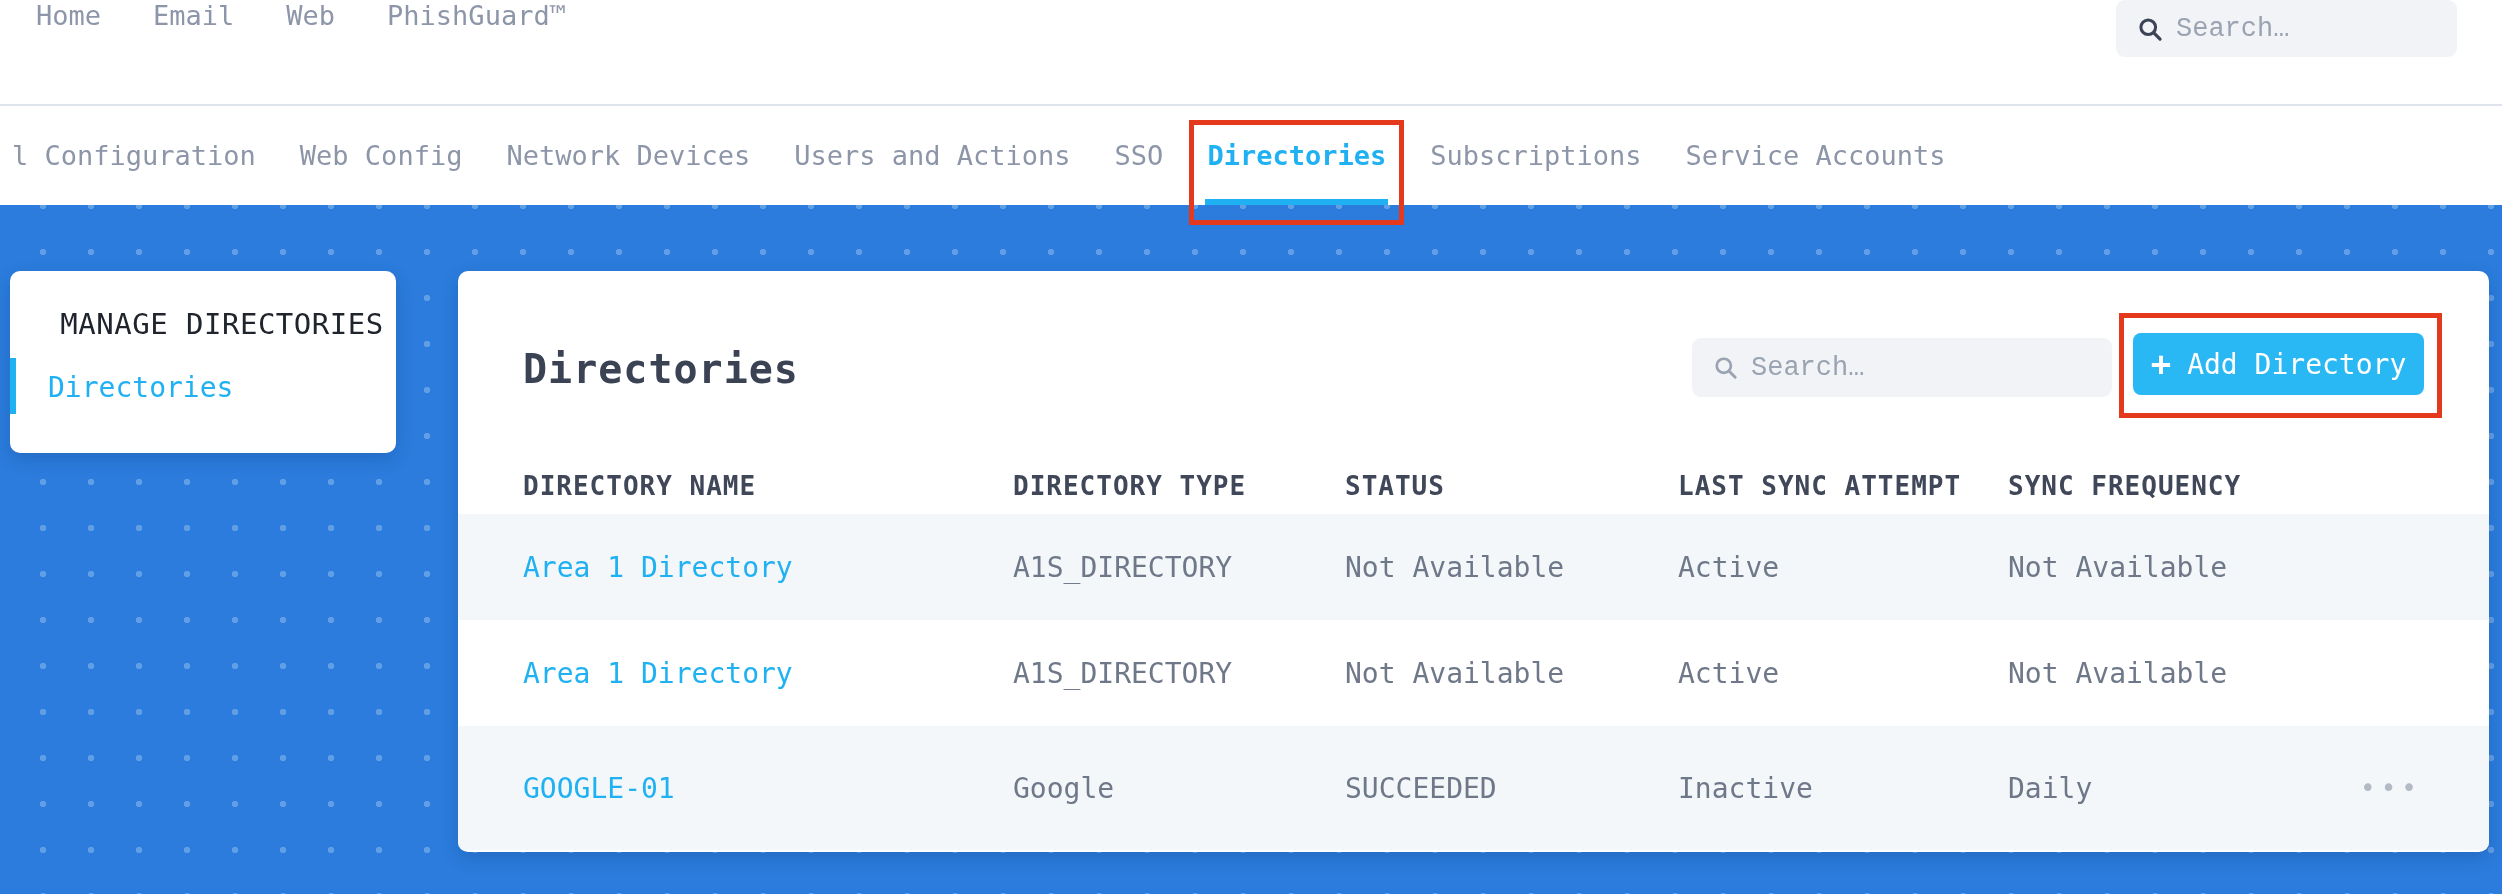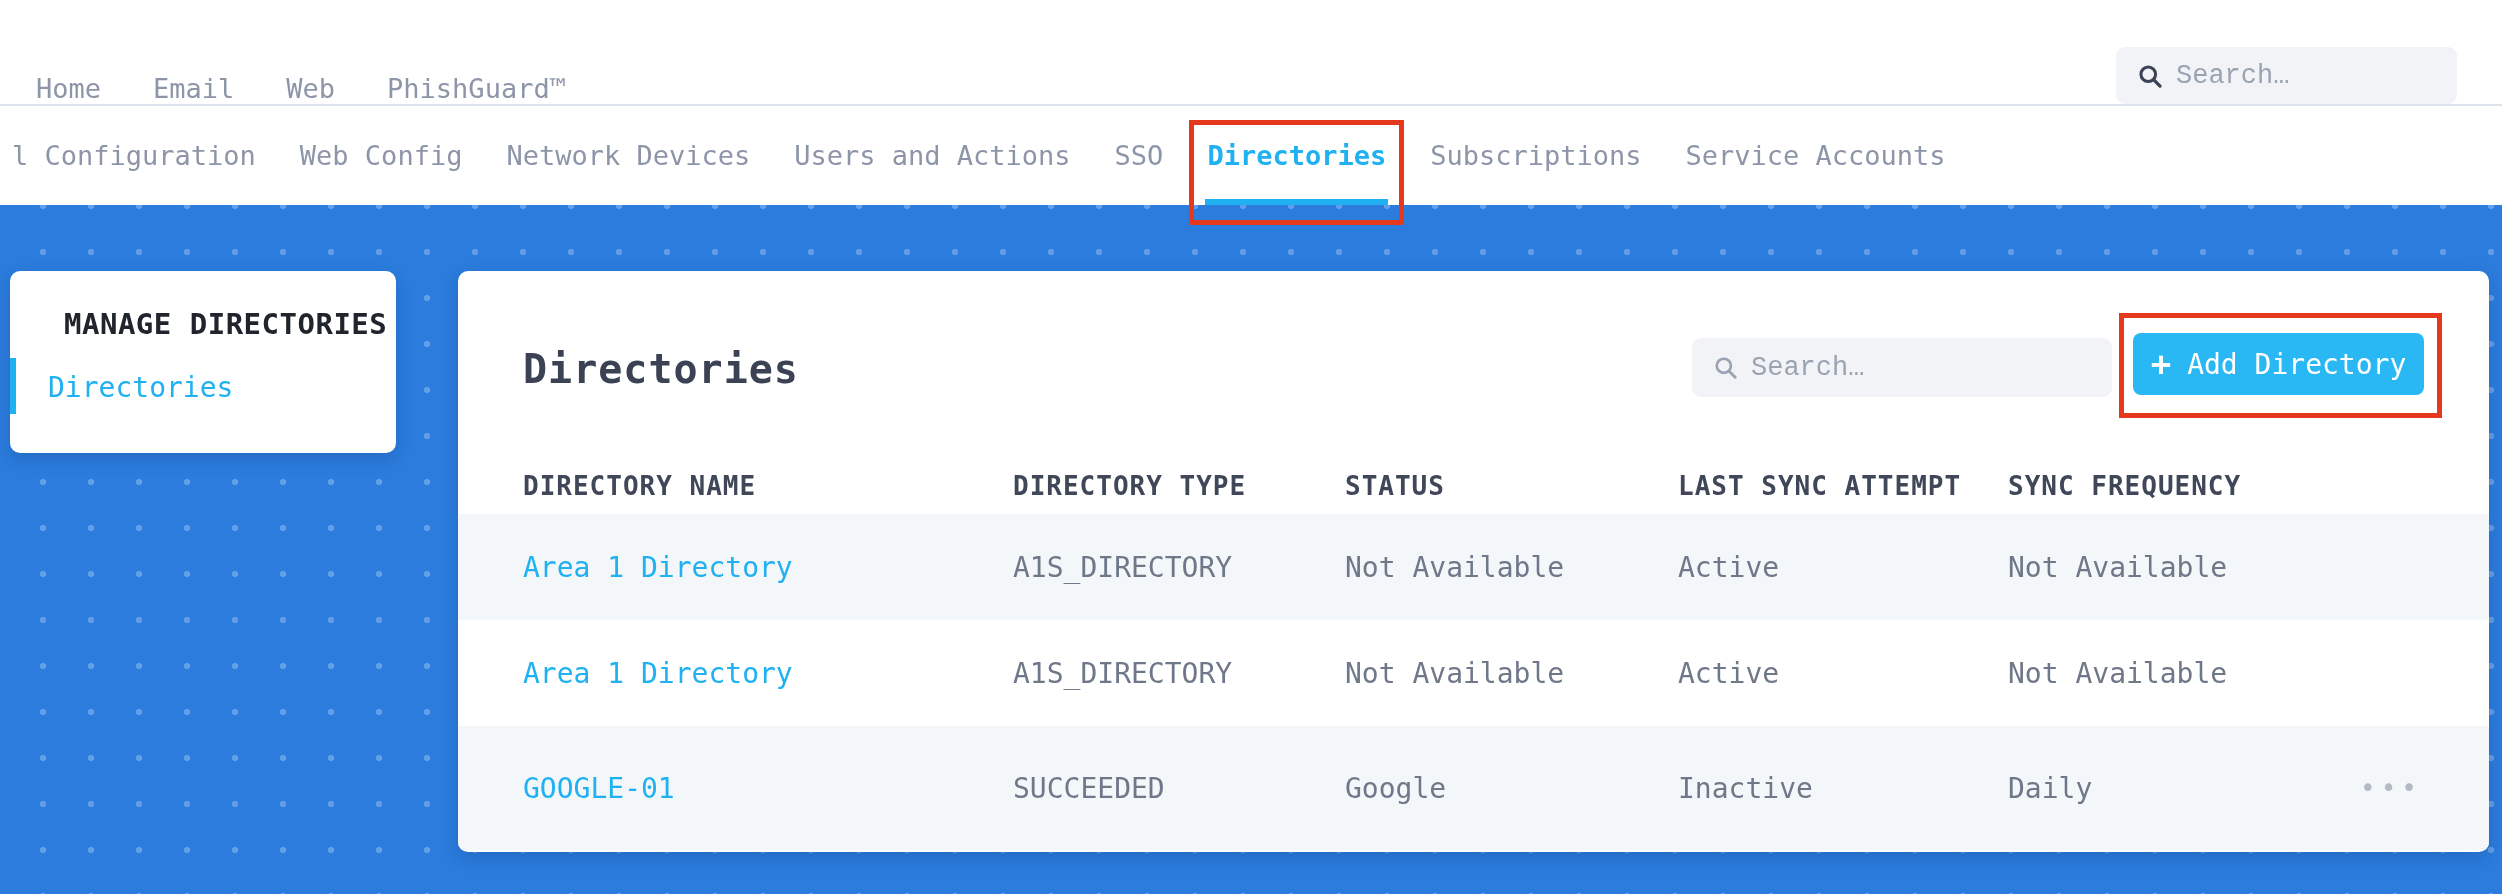--- a/index.html
+++ b/index.html
@@ -1,20 +1,20 @@
 <!DOCTYPE html>
 <html style="--accent-cyan: #1fb1f1; --button-cyan: #29b8f4; --background-blue: #2b7cdd; --annotation-red: #e5391e;"><head>
 <meta charset="utf-8">
 <style>
   * { margin:0; padding:0; box-sizing:border-box; }
   html,body { width:2502px; height:894px; overflow:hidden; background:#fff;
     font-family:"DejaVu Sans Mono","Liberation Mono",monospace; }
 
   
-  .topbar { height:104px; background:#fff; display:flex; align-items:flex-end; }
+  .topbar { height:104px; background:#fff; display:flex; align-items:flex-start; }
   .top-nav { display:flex; gap:52px; padding-left:36px; font-size:27px; color:#8d95a8; }
   .nav-item { cursor:pointer; white-space:nowrap; }
   .search-box { background:#f1f3f6; border-radius:9px; display:flex; align-items:center; gap:12px;font-family:Liberation Mono, monospace; }
   .top-search { margin-left:auto; margin-right:45px; width:341px; height:57px; padding:0 20px; }
   .search-box input { border:0; background:transparent; outline:none; width:100%;
     font-family:inherit; font-size:27px; color:#6f7889; }
   .search-box input::placeholder { color:#9aa3b2; }
   .search-icon { flex:0 0 auto; display:block; }
 
   
@@ -28,22 +28,22 @@
     border:5px solid var(--annotation-red,#e5391e); z-index:6; pointer-events:none; }
 
   
   .content { position:relative; height:689px; background:var(--background-blue,#2b7cdd);
     background-image:radial-gradient(rgba(255,255,255,0.26) 3px, rgba(255,255,255,0) 3.6px);
     background-size:48px 46px; background-position:19px 24px; }
 
   
   .side-card { position:absolute; left:10px; top:66px; width:386px; height:182px;
     background:#fff; border-radius:10px; box-shadow:0 6px 18px rgba(10,40,90,.20); }
-  .side-card h2 { padding:36px 0 0 54px; font-size:29px; font-weight:700;
-    letter-spacing:.5px; color:#20252d; }
+  .side-card h2 { padding:36px 0 0 38px; font-size:29px; font-weight:400;
+    letter-spacing:.5px; color:#20252d;text-align:center; }
   .side-link { position:relative; margin-top:30px; padding-left:38px;
     font-size:28px; color:var(--accent-cyan,#25b2f0); cursor:pointer; }
   .side-indicator { position:absolute; left:0; top:-13px; width:6px; height:56px;
     background:var(--accent-cyan,#25b2f0); }
 
   
   .main-card { position:absolute; left:458px; top:66px; width:2031px; height:581px;
     background:#fff; border-radius:10px; box-shadow:0 6px 18px rgba(10,40,90,.20); overflow:hidden; }
   .panel-head { position:relative; height:187px; }
   .panel-head h1 { position:absolute; left:65px; top:75px; font-size:40px; font-weight:700;
@@ -163,22 +163,22 @@
         <div class="t-row">
           <div class="t-cell link">Area 1 Directory</div>
           <div class="t-cell">A1S_DIRECTORY</div>
           <div class="t-cell">Not Available</div>
           <div class="t-cell">Active</div>
           <div class="t-cell">Not Available</div>
           <div class="t-cell menu-cell"></div>
         </div>
         <div class="t-row shaded">
           <div class="t-cell link">GOOGLE-01</div>
+          <div class="t-cell">Google</div>
           <div class="t-cell">SUCCEEDED</div>
-          <div class="t-cell">Google</div>
           <div class="t-cell">Inactive</div>
           <div class="t-cell">Daily</div>
           <div class="t-cell menu-cell">•••</div>
         </div>
       </div>
   </main>
 
 </div>
 
 </body></html>

